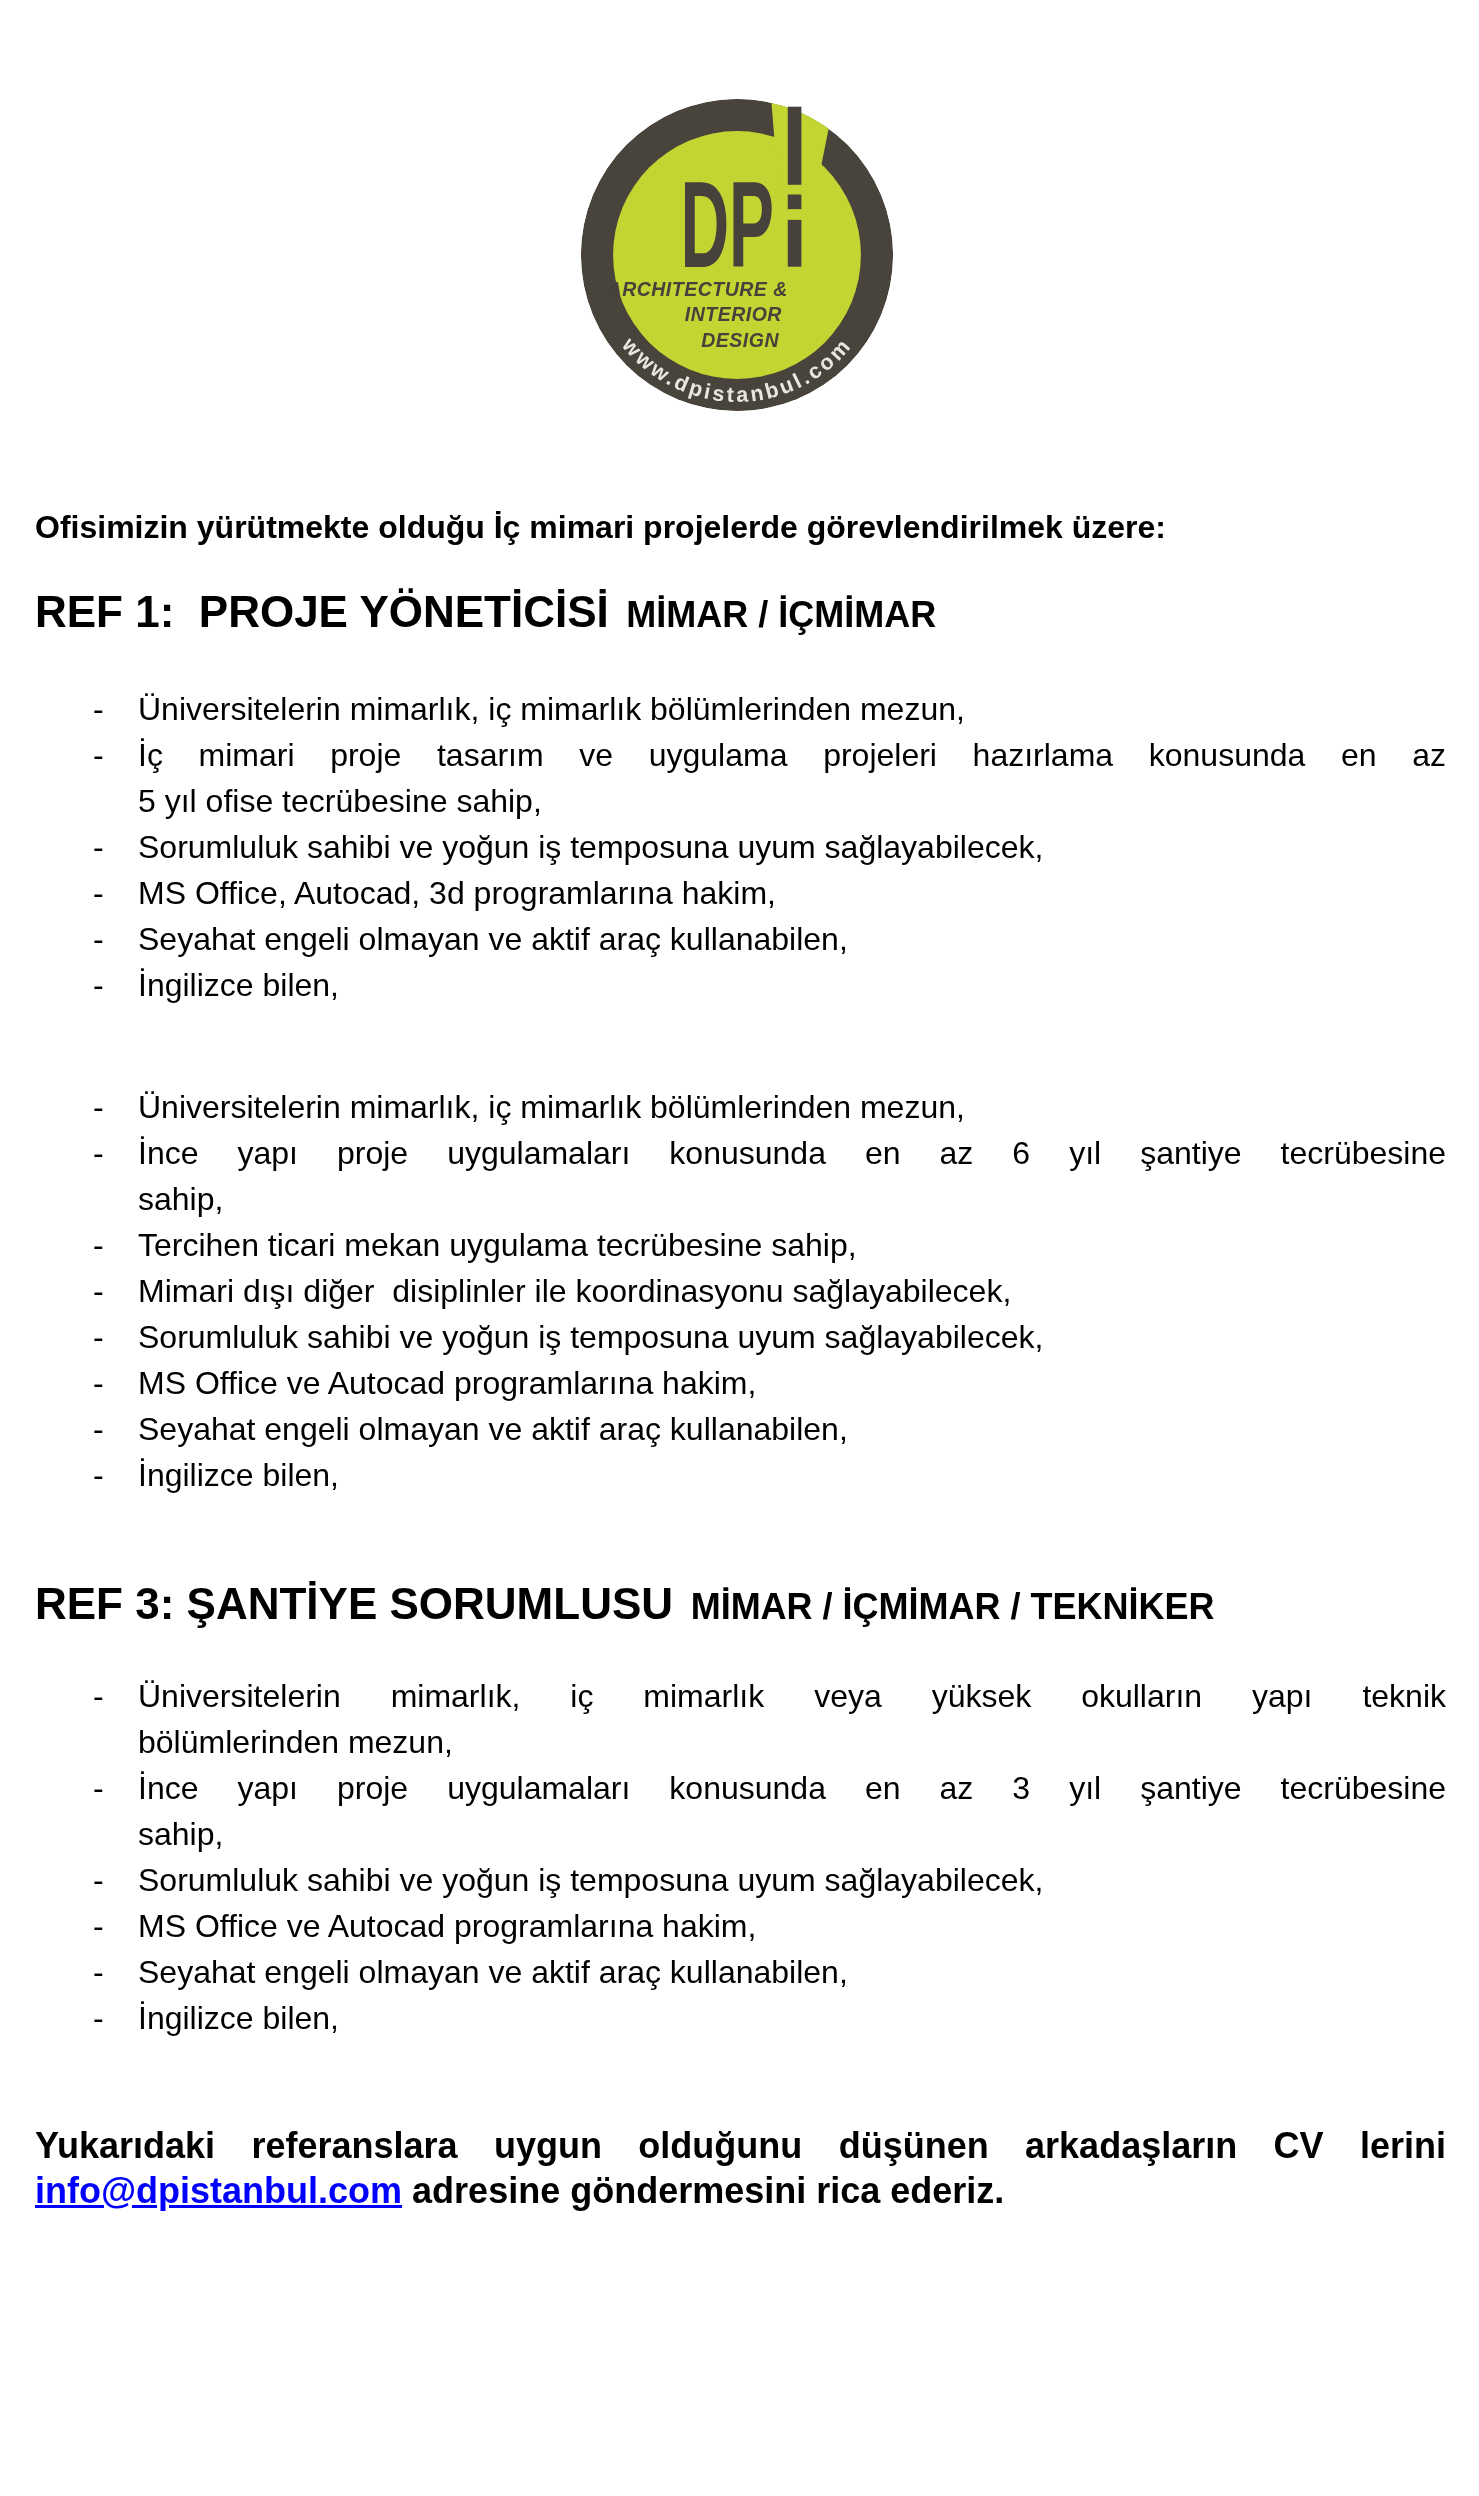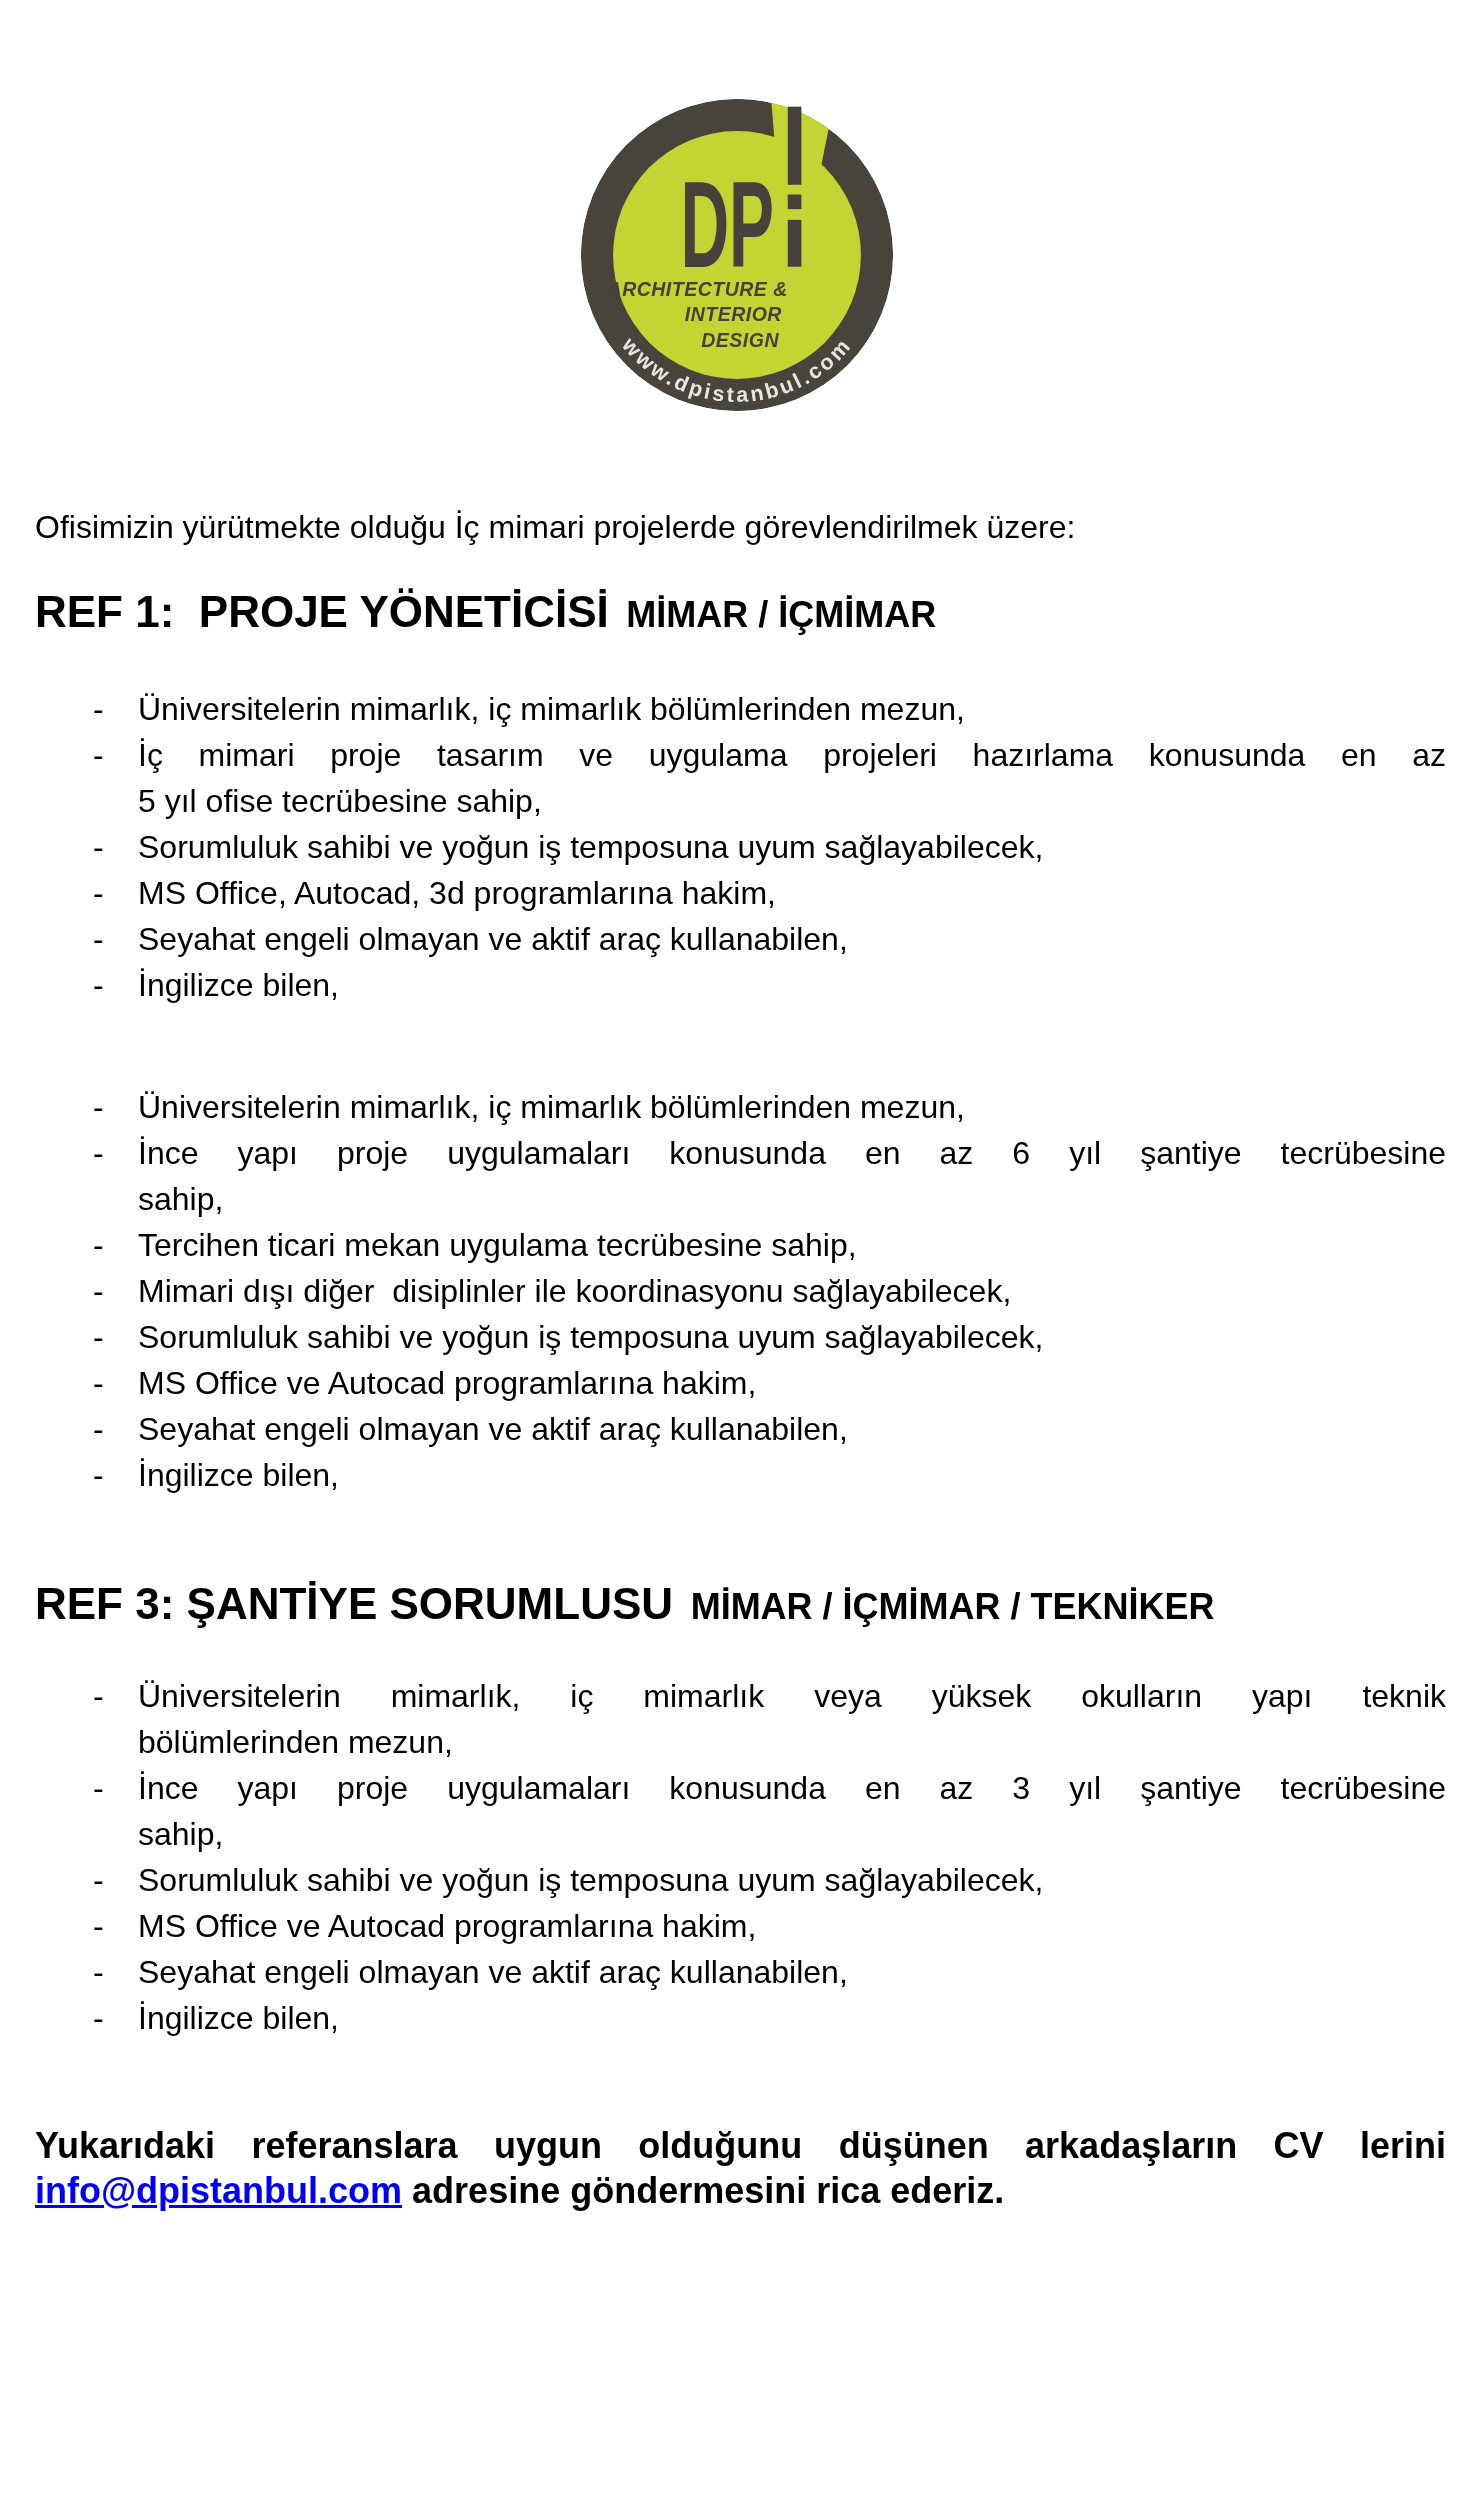--- a/index.html
+++ b/index.html
@@ -34,21 +34,21 @@
     font-weight:700;
     font-size:22px;
     fill:#e8e8e2;
     letter-spacing:3px;
   }
 
   
   .doc{position:absolute;left:35px;top:507px;width:1411px;}
   .intro{
     font-size:32px;
-    font-weight:400;
+    font-weight:700;
     line-height:41px;
     white-space:pre-wrap;
   }
   .sec-title{
     margin:0;
     font-weight:700;
     font-size:44px;
     line-height:55px;
     white-space:pre-wrap;
   }

